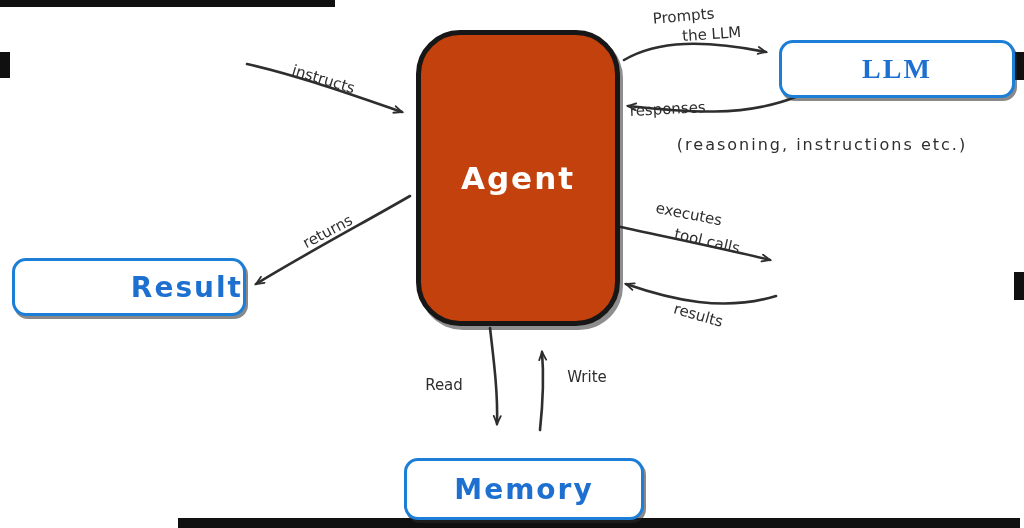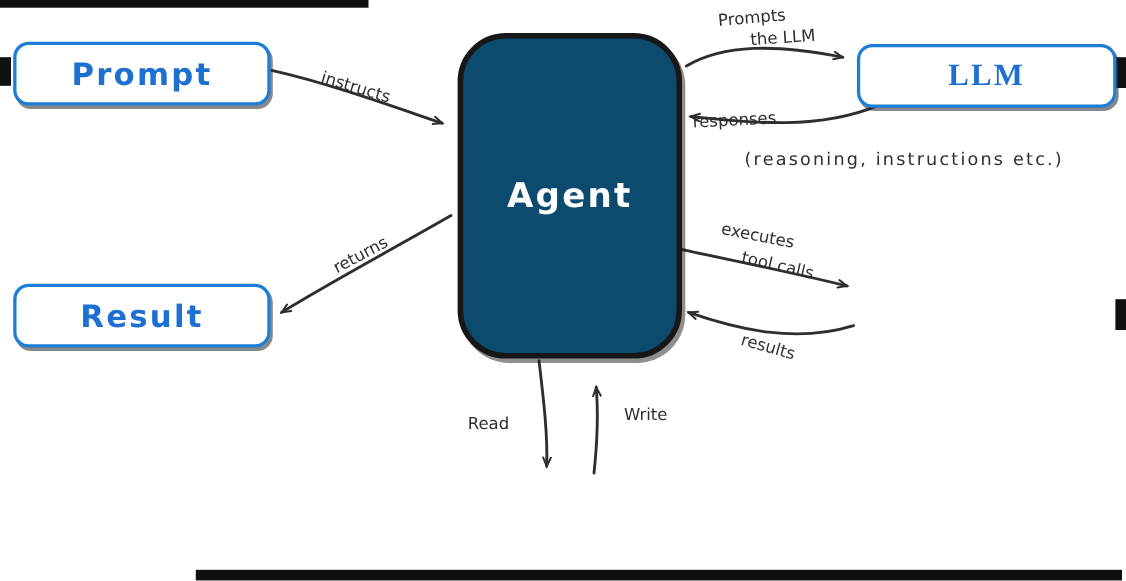--- a/index.html
+++ b/index.html
@@ -19,28 +19,28 @@
   .node {
     position:absolute; background:#ffffff;
     border:3px solid #1c7ed6; border-radius:14px;
     box-shadow:2px 3px 0 rgba(40,40,40,0.55);
     display:flex; align-items:center; justify-content:center;
   }
   .node .label {
     color:#1d70d0; font-size:28px; font-weight:600; letter-spacing:2px;
   }
   .node.prompt { left:12px;  top:38px;  width:228px; height:52px; }
-  .node.result { left:12px;  top:258px; width:228px; height:52px; }
+  .node.result { left:12px;  top:258px; width:228px; height:52px;justify-content:flex-end; }
   .node.llm    { left:779px; top:40px;  width:230px; height:52px;font-family:Liberation Serif, serif; }
   .node.tools  { left:779px; top:258px; width:230px; height:54px; }
   .node.memory { left:404px; top:458px; width:234px; height:56px; }
 
   .node.agent {
     left:416px; top:30px; width:194px; height:286px;
-    background:#0c4a6e; border:5px solid #171717; border-radius:44px;
+    background:#c2410c; border:5px solid #171717; border-radius:44px;
     box-shadow:3px 4px 0 rgba(30,30,30,0.5);
   }
   .node.agent .label {
     color:#ffffff; font-size:31px; font-weight:600; letter-spacing:2px;
   }
 
   svg.overlay { position:absolute; left:0; top:0; pointer-events:none; }
   .edge { fill:none; stroke:#2e2e2e; stroke-width:2.6; stroke-linecap:round; }
   .edge-label {
     fill:#2e2e2e; font-family:"DejaVu Sans", sans-serif; font-size:15px;
@@ -86,31 +86,31 @@
     <path class="edge" d="M 776,296 C 724,312 672,300 626,284" marker-end="url(#ah)"></path>
     <text class="edge-label" x="697" y="320" text-anchor="middle" transform="rotate(16,697,320)">results</text>
 
     <path class="edge" d="M 490,328 C 494,362 498,394 497,424" marker-end="url(#ah)"></path>
     <text class="edge-label" x="444" y="390" text-anchor="middle">Read</text>
 
     <path class="edge" d="M 540,430 C 543,402 544,376 542,352" marker-end="url(#ah)"></path>
     <text class="edge-label" x="587" y="382" text-anchor="middle">Write</text>
   </svg>
 
-  <div class="node prompt">
-    <span class="label">Prompt</span>
-  </div>
 
   <div class="node result">
     <span class="label">Result</span>
   </div>
 
   <div class="node agent">
     <span class="label">Agent</span>
   </div>
 
   <div class="node llm">
     <span class="label">LLM</span>
   </div>
 
 
+  <div class="node memory">
+    <span class="label">Memory</span>
+  </div>
 
 </div>
 
 </body></html>

